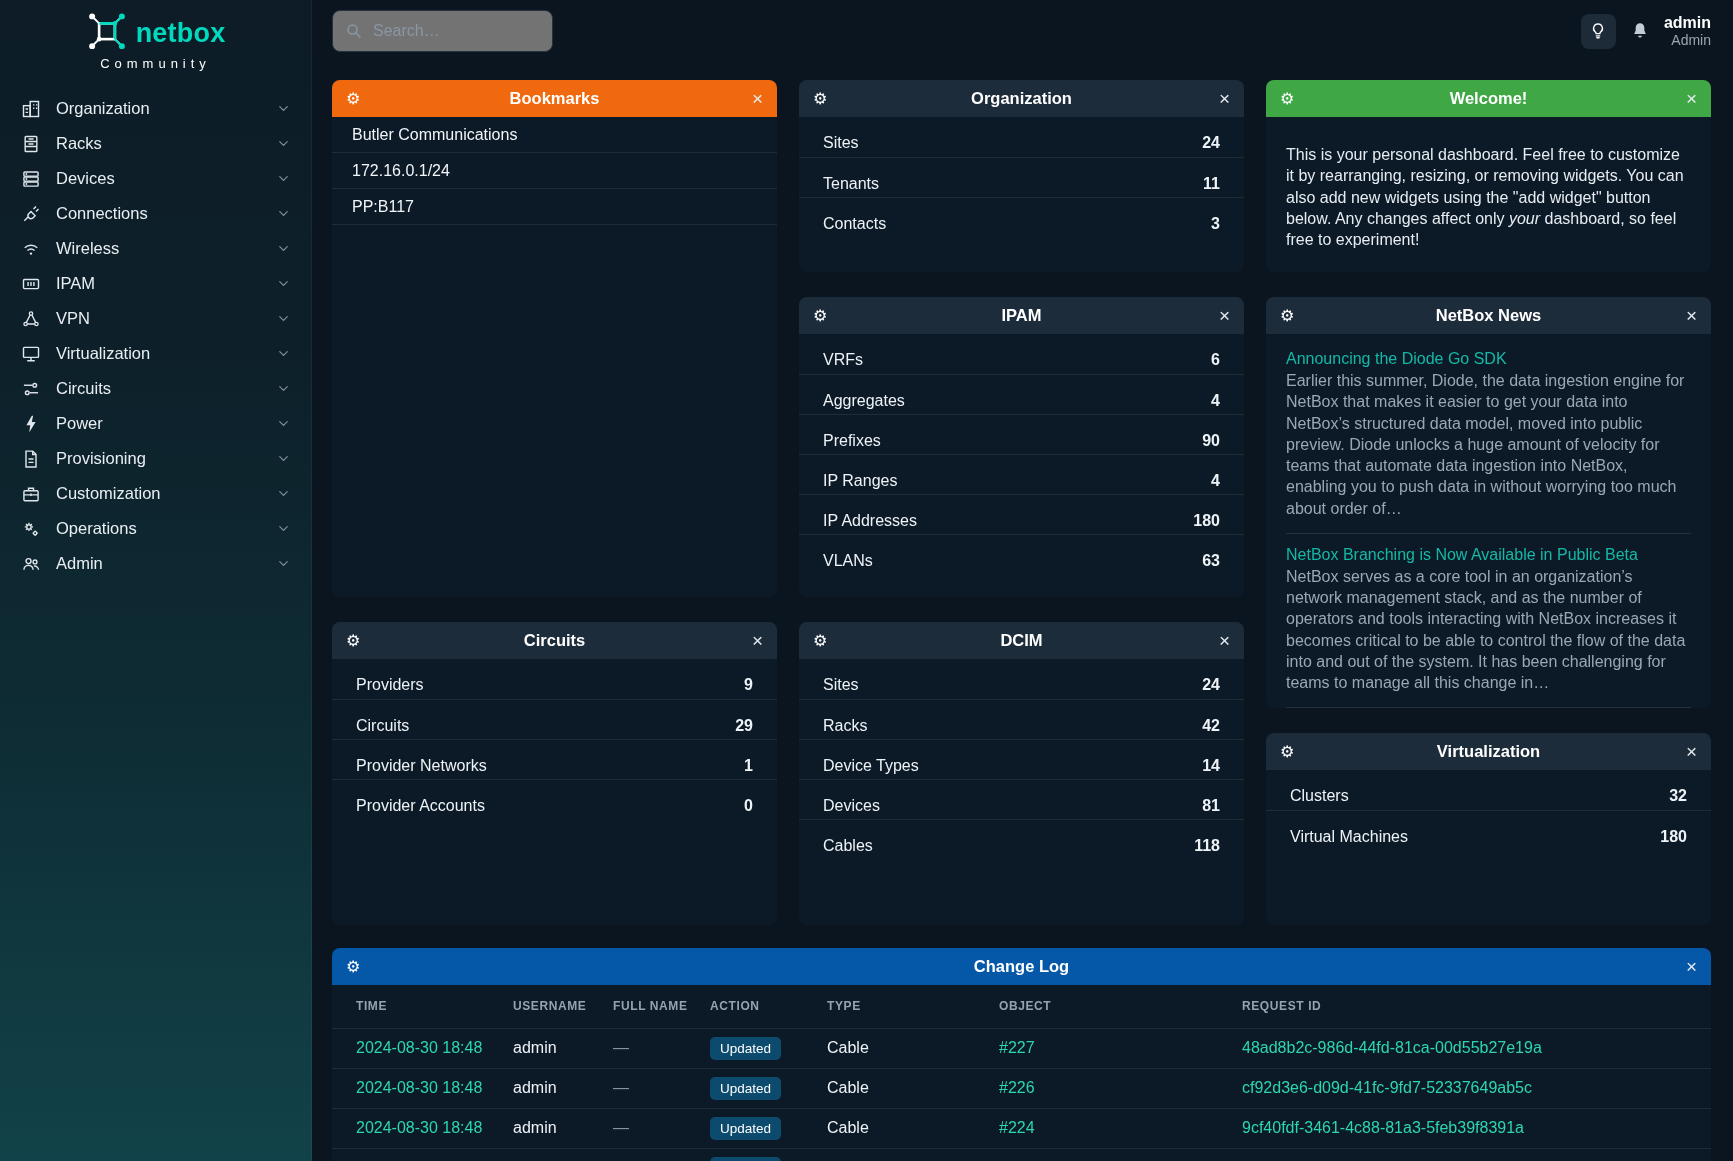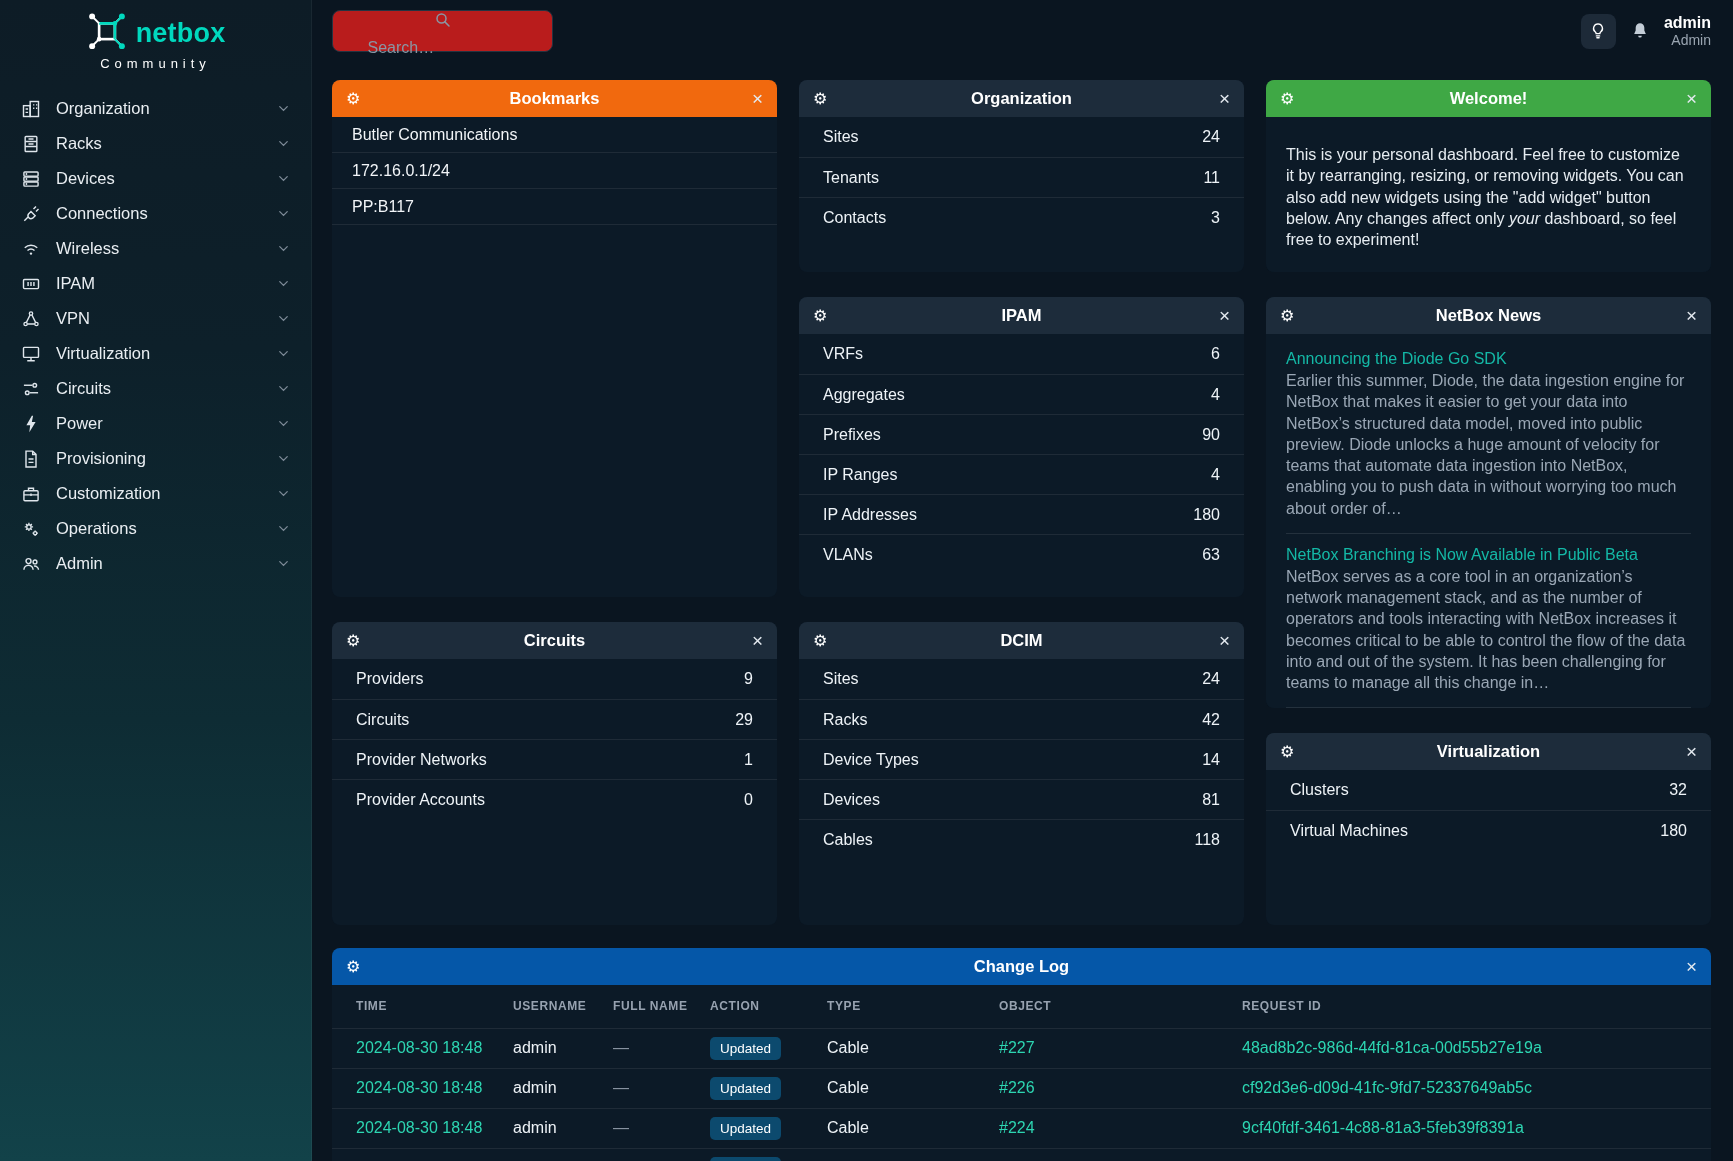--- a/index.html
+++ b/index.html
@@ -25,22 +25,22 @@
   .nav-item {
     display:flex; align-items:center; height:35px; padding:0 20px 0 20px;
     color:#e9eef2; font-size:16.5px; cursor:pointer;
   }
   .nav-item .nicon { width:22px; height:22px; margin-right:14px; color:#dfe6ec; display:flex; align-items:center; justify-content:center; }
   .nav-item .nlabel { flex:1; }
   .nav-item .chev { color:#7e8b98; display:flex; }
   
   .topbar { height:62px; display:flex; align-items:center; }
   .search {
-    width:221px; height:42px; background:#b91c1c; border:1px solid #253341;
-    border-radius:8px; display:flex; align-items:center; padding:0 12px; gap:10px;flex-direction:column;
+    width:221px; height:42px; background:#737373; border:1px solid #253341;
+    border-radius:8px; display:flex; align-items:center; padding:0 12px; gap:10px;
   }
   .search .sicon { color:#8a96a4; display:flex; }
   .search input {
     background:transparent; border:none; outline:none; color:#c7d0da;
     font-size:16px; width:150px; font-family:inherit;
   }
   .search input::placeholder { color:#8a96a4; }
   .top-right { margin-left:auto; display:flex; align-items:center; gap:14px; }
   .icon-btn {
     width:35px; height:35px; border-radius:8px; background:#1d2a38;
@@ -64,25 +64,25 @@
     position:absolute; left:0; right:0; text-align:center;
     font-size:16.5px; font-weight:700; color:#fff; pointer-events:none;
   }
   .whead .close { margin-left:auto; color:#e3e9ef; font-size:19px; line-height:1; cursor:pointer; }
   .whead.orange { background:#f1690e; }
   .whead.green { background:#3fa845; }
   .whead.blue { background:#0557a8; }
   .wbody { background:#0c1a27; }
   
   .stat-row {
-    height:40px; display:flex; align-items:center; padding:17px 24px;
+    height:40px; display:flex; align-items:flex-start; padding:17px 24px;
     font-size:16px;
   }
   .stat-row + .stat-row { border-top:1px solid rgba(255,255,255,.08); }
-  .stat-row .sval { margin-left:auto; font-weight:400; }
+  .stat-row .sval { margin-left:auto; font-weight:700; }
   
   .bm-row {
     height:36px; display:flex; align-items:center; padding:0 20px; font-size:16px; color:#f2f5f8; cursor:pointer;
     border-bottom:1px solid rgba(255,255,255,.08);
   }
   
   .welcome-text { padding:27px 20px; font-size:16px; line-height:1.33; color:#e6ecf1; }
   
   .news { padding:4px 20px 10px; }
   .news-item { padding:12px 0 14px; }

